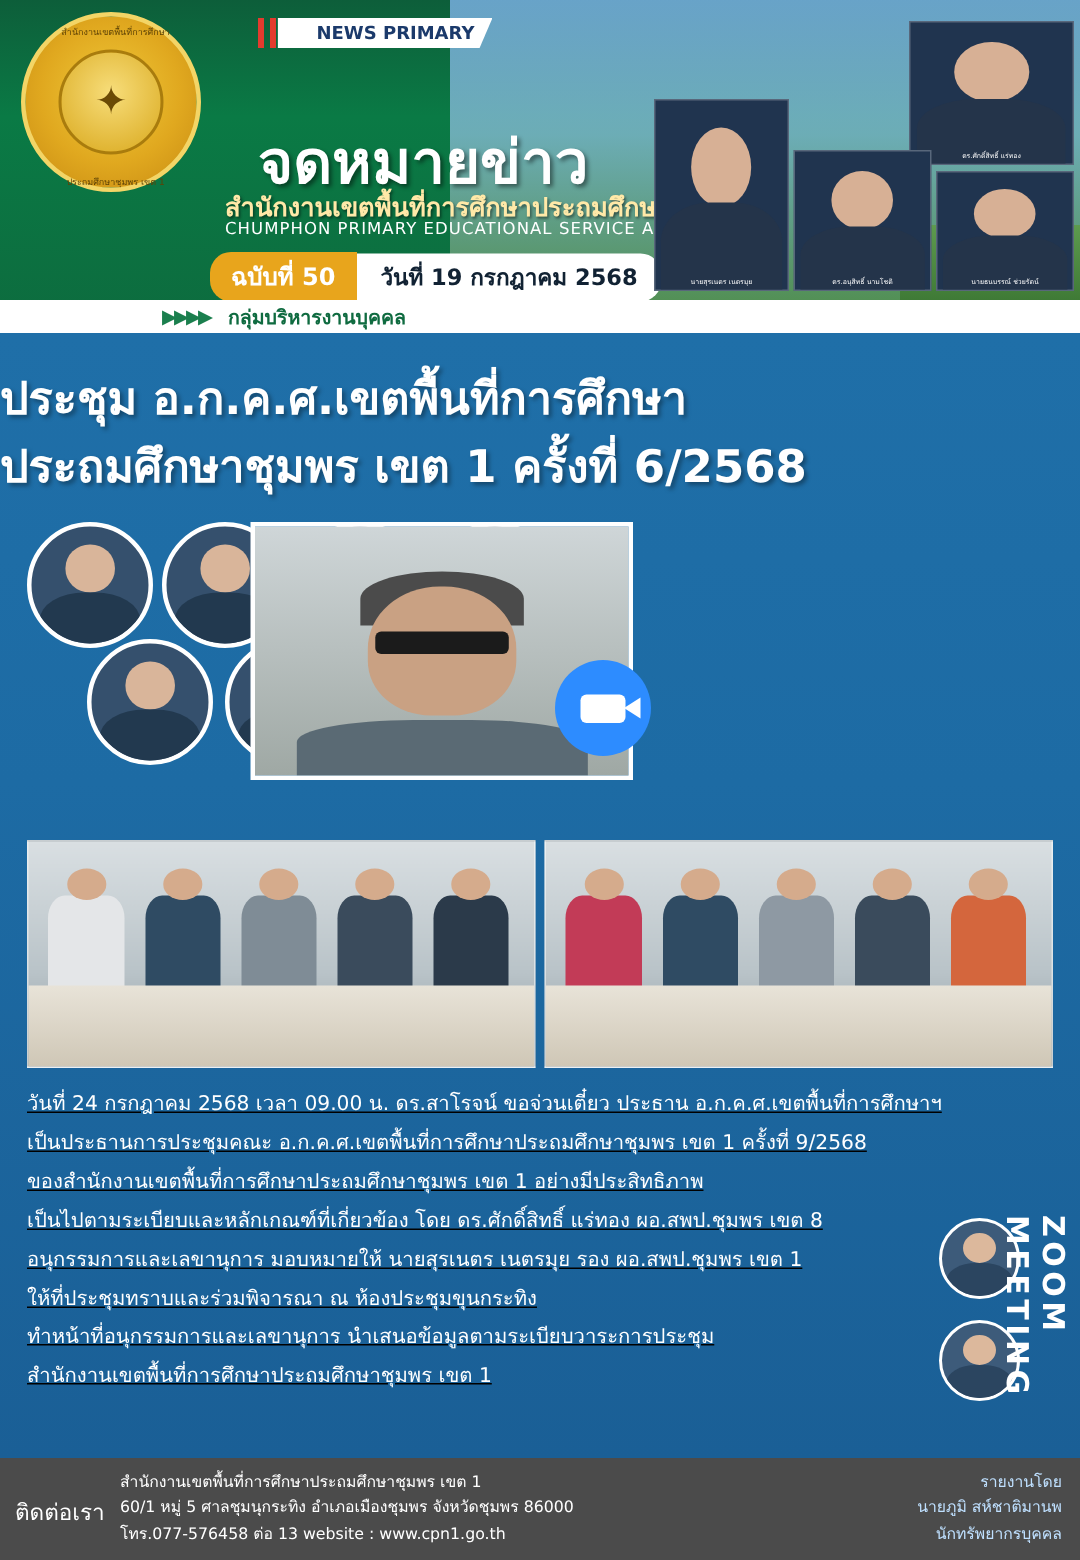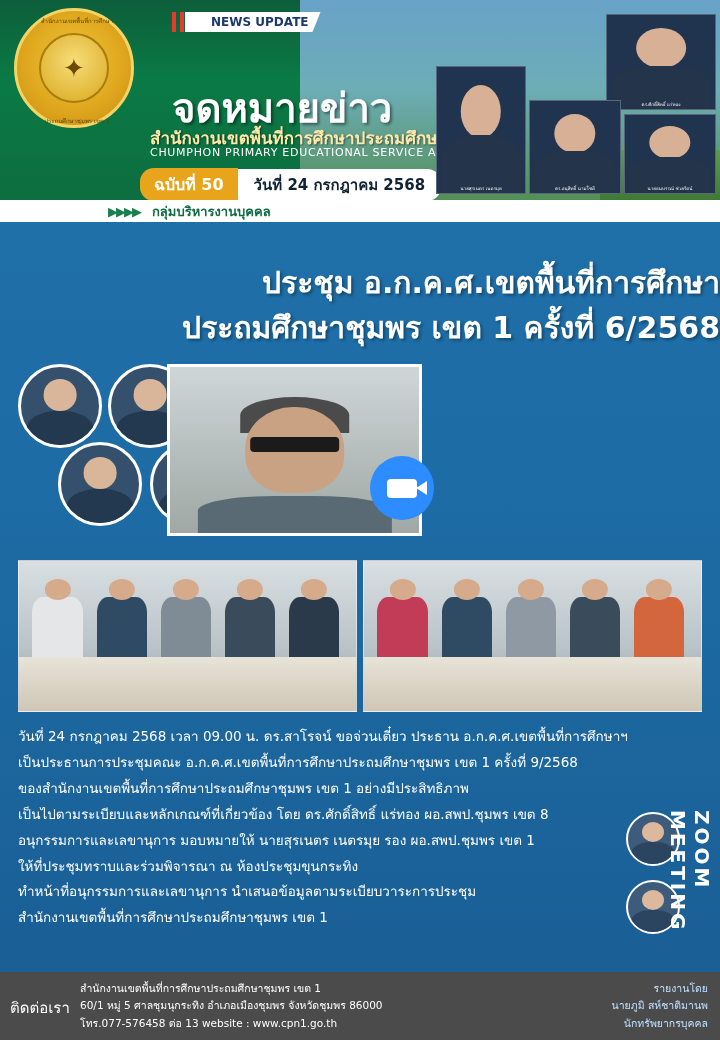--- a/index.html
+++ b/index.html
@@ -137,21 +137,21 @@
   }
   .dept-arrows { color: #1b7f4e; font-size: 13px; letter-spacing: -2px; margin-left: 108px; }
   .dept-label { color: #0f6b40; font-size: 13px; font-weight: bold; margin-left: 12px; }
 
   
   .body-wrap {
     position: absolute; top: 222px; left: 0; width: 720px; height: 750px;
     background: linear-gradient(180deg,#1f6fa8 0%, #1d6ba4 40%, #1a5f96 100%);
   }
   .title-block {
-    padding: 22px 0 6px 0; text-align: right; margin-top: 16px;
+    padding: 22px 0 6px 0; text-align: left;
   }
   .title-line {
     color: #ffffff; font-size: 30px; font-weight: bold; line-height: 1.5;
     text-shadow: 2px 2px 3px rgba(0,0,0,.35);
   }
 
   
   .portraits {
     position: relative; width: 430px; margin-left: 10px; height: 170px;
   }
@@ -218,21 +218,21 @@
     position: absolute; bottom: 30%; width: 15%; height: 46%;
     border-radius: 22% 22% 0 0;
   }
   .photo .p i {
     position: absolute; left: 50%; top: -26%; transform: translateX(-50%);
     width: 52%; height: 30%; border-radius: 50%; background: #d5ab8c; display: block;
   }
 
   
   .text-panel {
-    position: absolute; left: 18px; top: 502px; width: 684px;
+    position: absolute; left: 18px; top: 502px; width: 684px; text-decoration: underline;
   }
   .text-panel p {
     color: #ffffff; font-size: 13.5px; line-height: 1.92; white-space: nowrap;
   }
 
   .zoom-side {
     position: absolute; right: 4px; top: 588px; width: 96px; height: 180px;
   }
   .zoom-side .thumb {
     position: absolute; left: 6px; width: 54px; height: 54px; border-radius: 50%;
@@ -279,30 +279,30 @@
 
     <div class="seal">
       <div class="seal-inner">✦</div>
       <div class="seal-text">
         <span class="t1">สำนักงานเขตพื้นที่การศึกษา</span>
         <span class="t2">ประถมศึกษาชุมพร เขต 1</span>
       </div>
     </div>
 
     <div class="news-update-bars"></div>
-    <div class="news-update">NEWS UPDATE</div>
+    <div class="news-update">NEWS PRIMARY</div>
 
 
     <div class="headline-th">จดหมายข่าว</div>
     <div class="subline-th">สำนักงานเขตพื้นที่การศึกษาประถมศึกษาชุมพร เขต 1</div>
     <div class="subline-en">CHUMPHON  PRIMARY  EDUCATIONAL  SERVICE  AREA  OFFICE 1</div>
 
     <div class="issue-pill">
       <span class="issue-left">ฉบับที่ 50</span>
-      <span class="issue-right">วันที่ 24 กรกฎาคม 2568</span>
+      <span class="issue-right">วันที่ 19 กรกฎาคม 2568</span>
     </div>
 
     <div class="exec-row">
       <div class="exec exec-1">
         <span class="head"></span>
         <span class="body"></span>
         <span class="cap">ดร.ศักดิ์สิทธิ์ แร่ทอง</span>
       </div>
       <div class="exec exec-2">
         <span class="head"></span>

